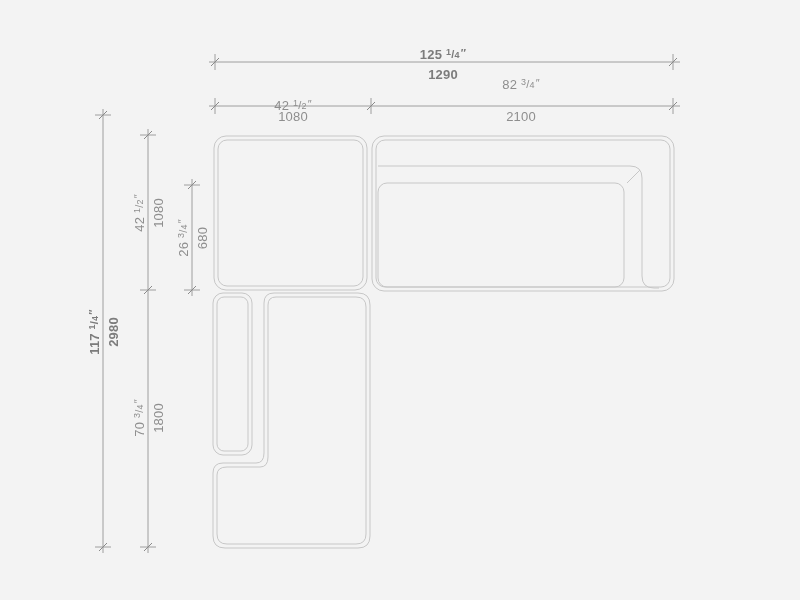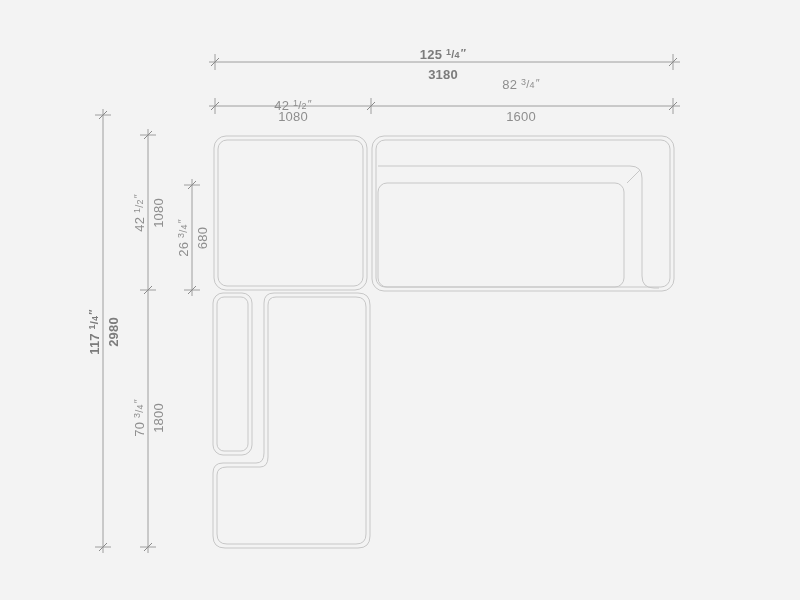--- a/index.html
+++ b/index.html
@@ -97,27 +97,27 @@
         <line x1="144" y1="139" x2="152" y2="131"></line>
         <line x1="144" y1="294" x2="152" y2="286"></line>
         <line x1="144" y1="551" x2="152" y2="543"></line>
         <line x1="188" y1="189" x2="196" y2="181"></line>
         <line x1="188" y1="294" x2="196" y2="286"></line>
       </g>
     </g>
   </svg>
 
   <div class="dim-label bold" style="left:443px;top:54px">125 <span class="fn">1</span><span class="fsl">/</span><span class="fd">4</span><span class="un">″</span></div>
-  <div class="dim-label bold" style="left:443px;top:74px">3180</div>
+  <div class="dim-label bold" style="left:443px;top:74px">1290</div>
 
   <div class="dim-label" style="left:293px;top:105px">42 <span class="fn">1</span><span class="fsl">/</span><span class="fd">2</span><span class="un">″</span></div>
   <div class="dim-label" style="left:293px;top:116px">1080</div>
 
   <div class="dim-label" style="left:521px;top:84px">82 <span class="fn">3</span><span class="fsl">/</span><span class="fd">4</span><span class="un">″</span></div>
-  <div class="dim-label" style="left:521px;top:116px">1600</div>
+  <div class="dim-label" style="left:521px;top:116px">2100</div>
 
   <div class="dim-label v bold" style="left:94px;top:332px">117 <span class="fn">1</span><span class="fsl">/</span><span class="fd">4</span><span class="un">″</span></div>
   <div class="dim-label v bold" style="left:113px;top:332px">2980</div>
 
   <div class="dim-label v" style="left:139px;top:213px">42 <span class="fn">1</span><span class="fsl">/</span><span class="fd">2</span><span class="un">″</span></div>
   <div class="dim-label v" style="left:158px;top:213px">1080</div>
 
   <div class="dim-label v" style="left:183px;top:238px">26 <span class="fn">3</span><span class="fsl">/</span><span class="fd">4</span><span class="un">″</span></div>
   <div class="dim-label v" style="left:202px;top:238px">680</div>
 

